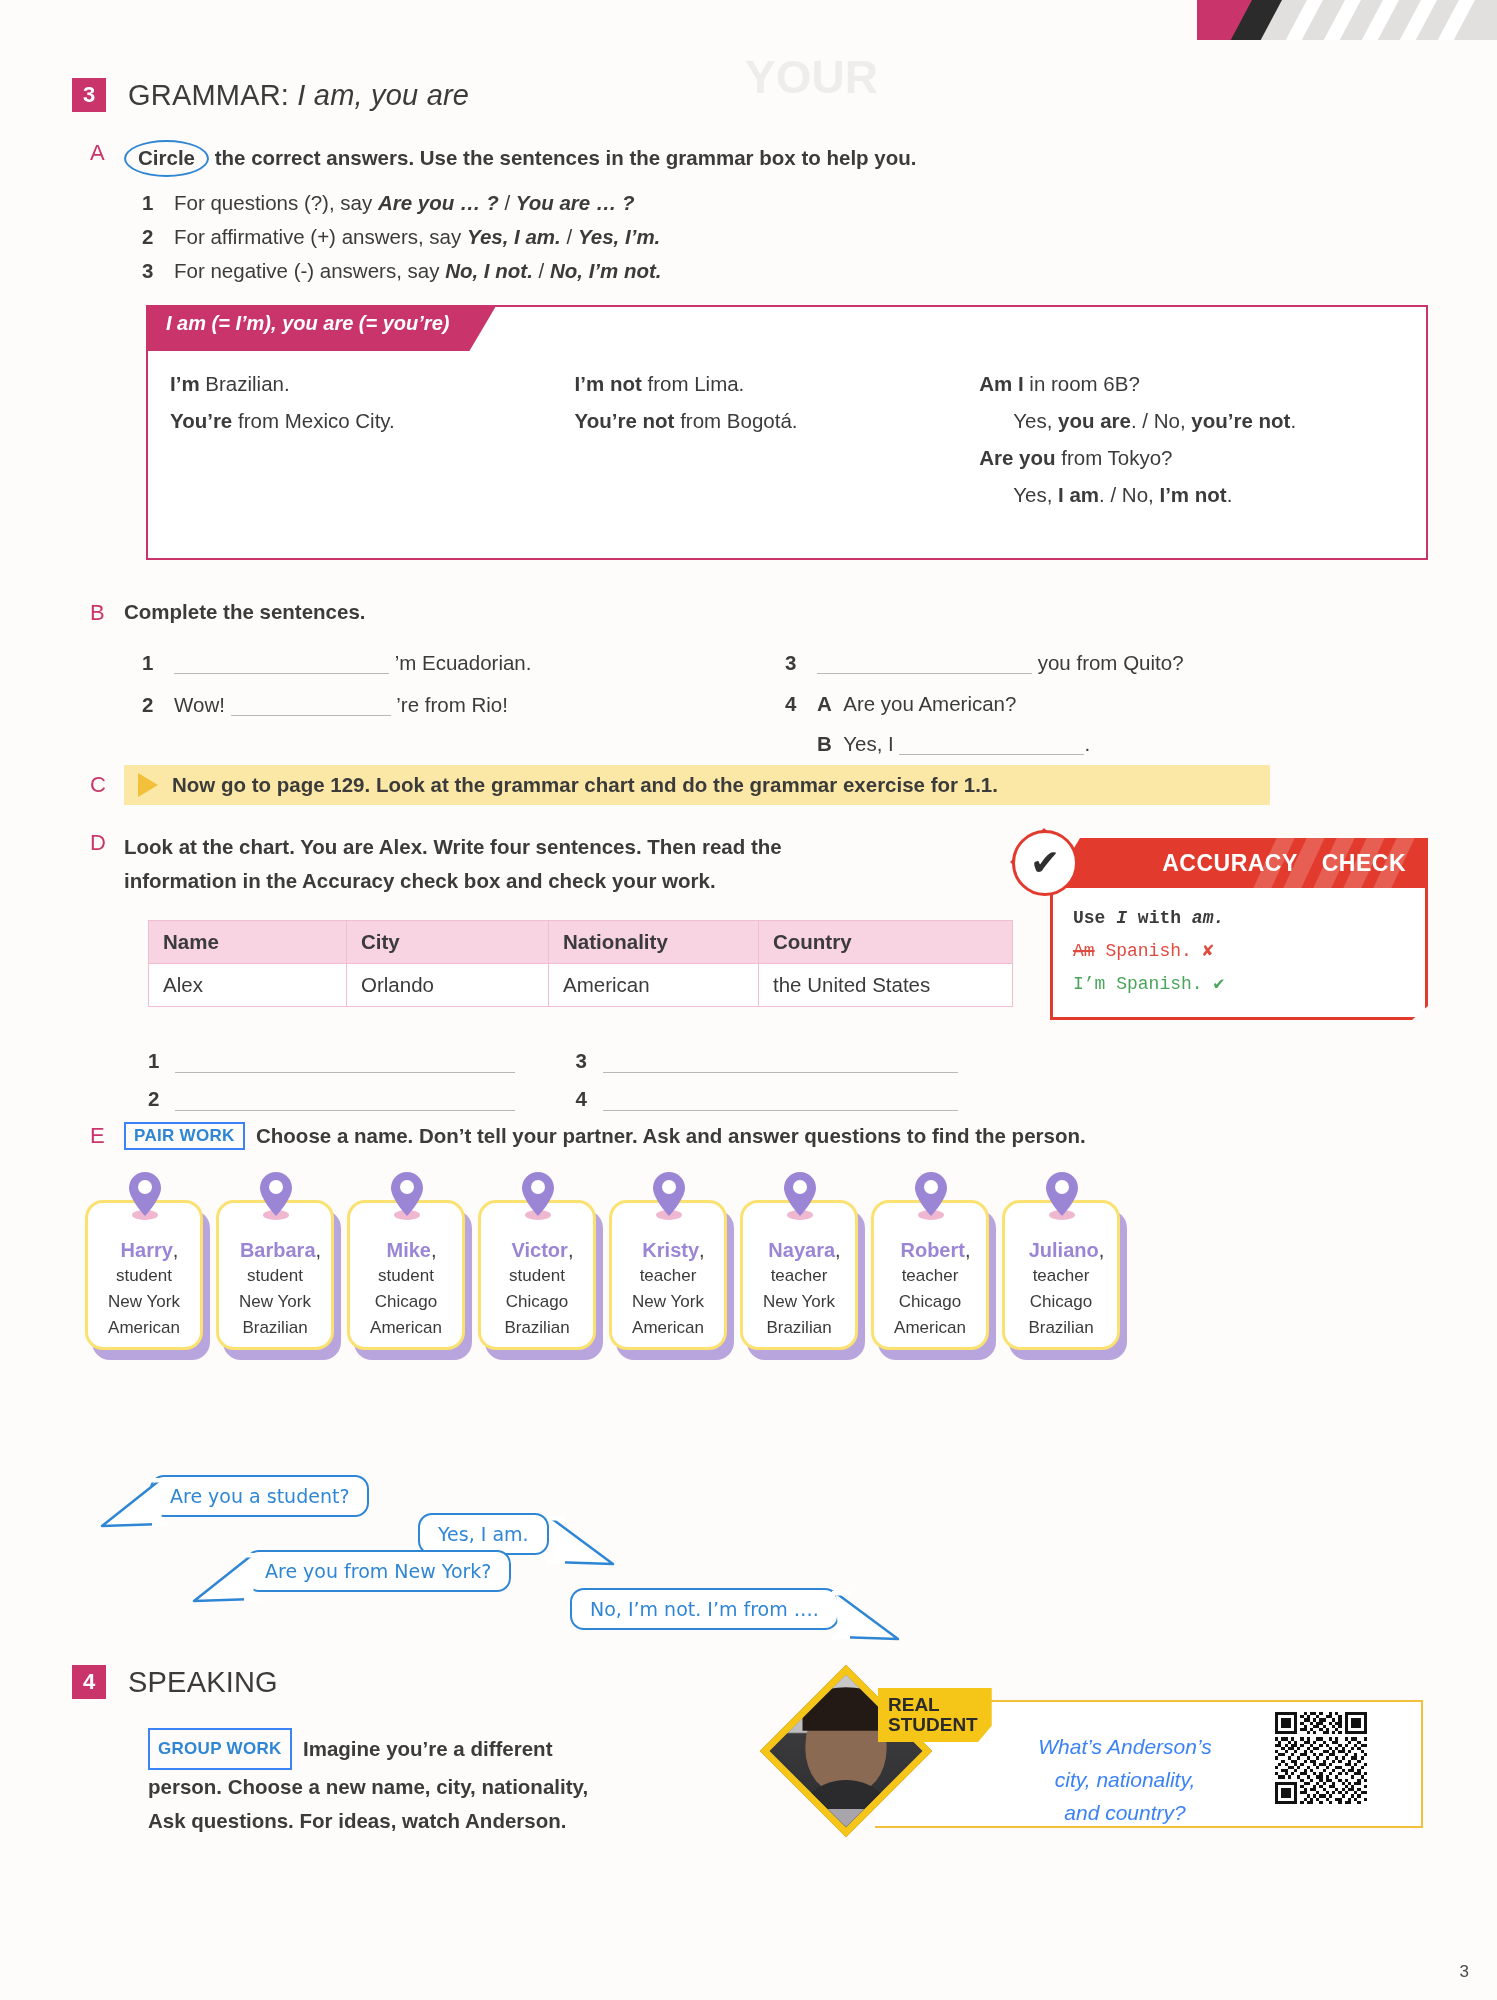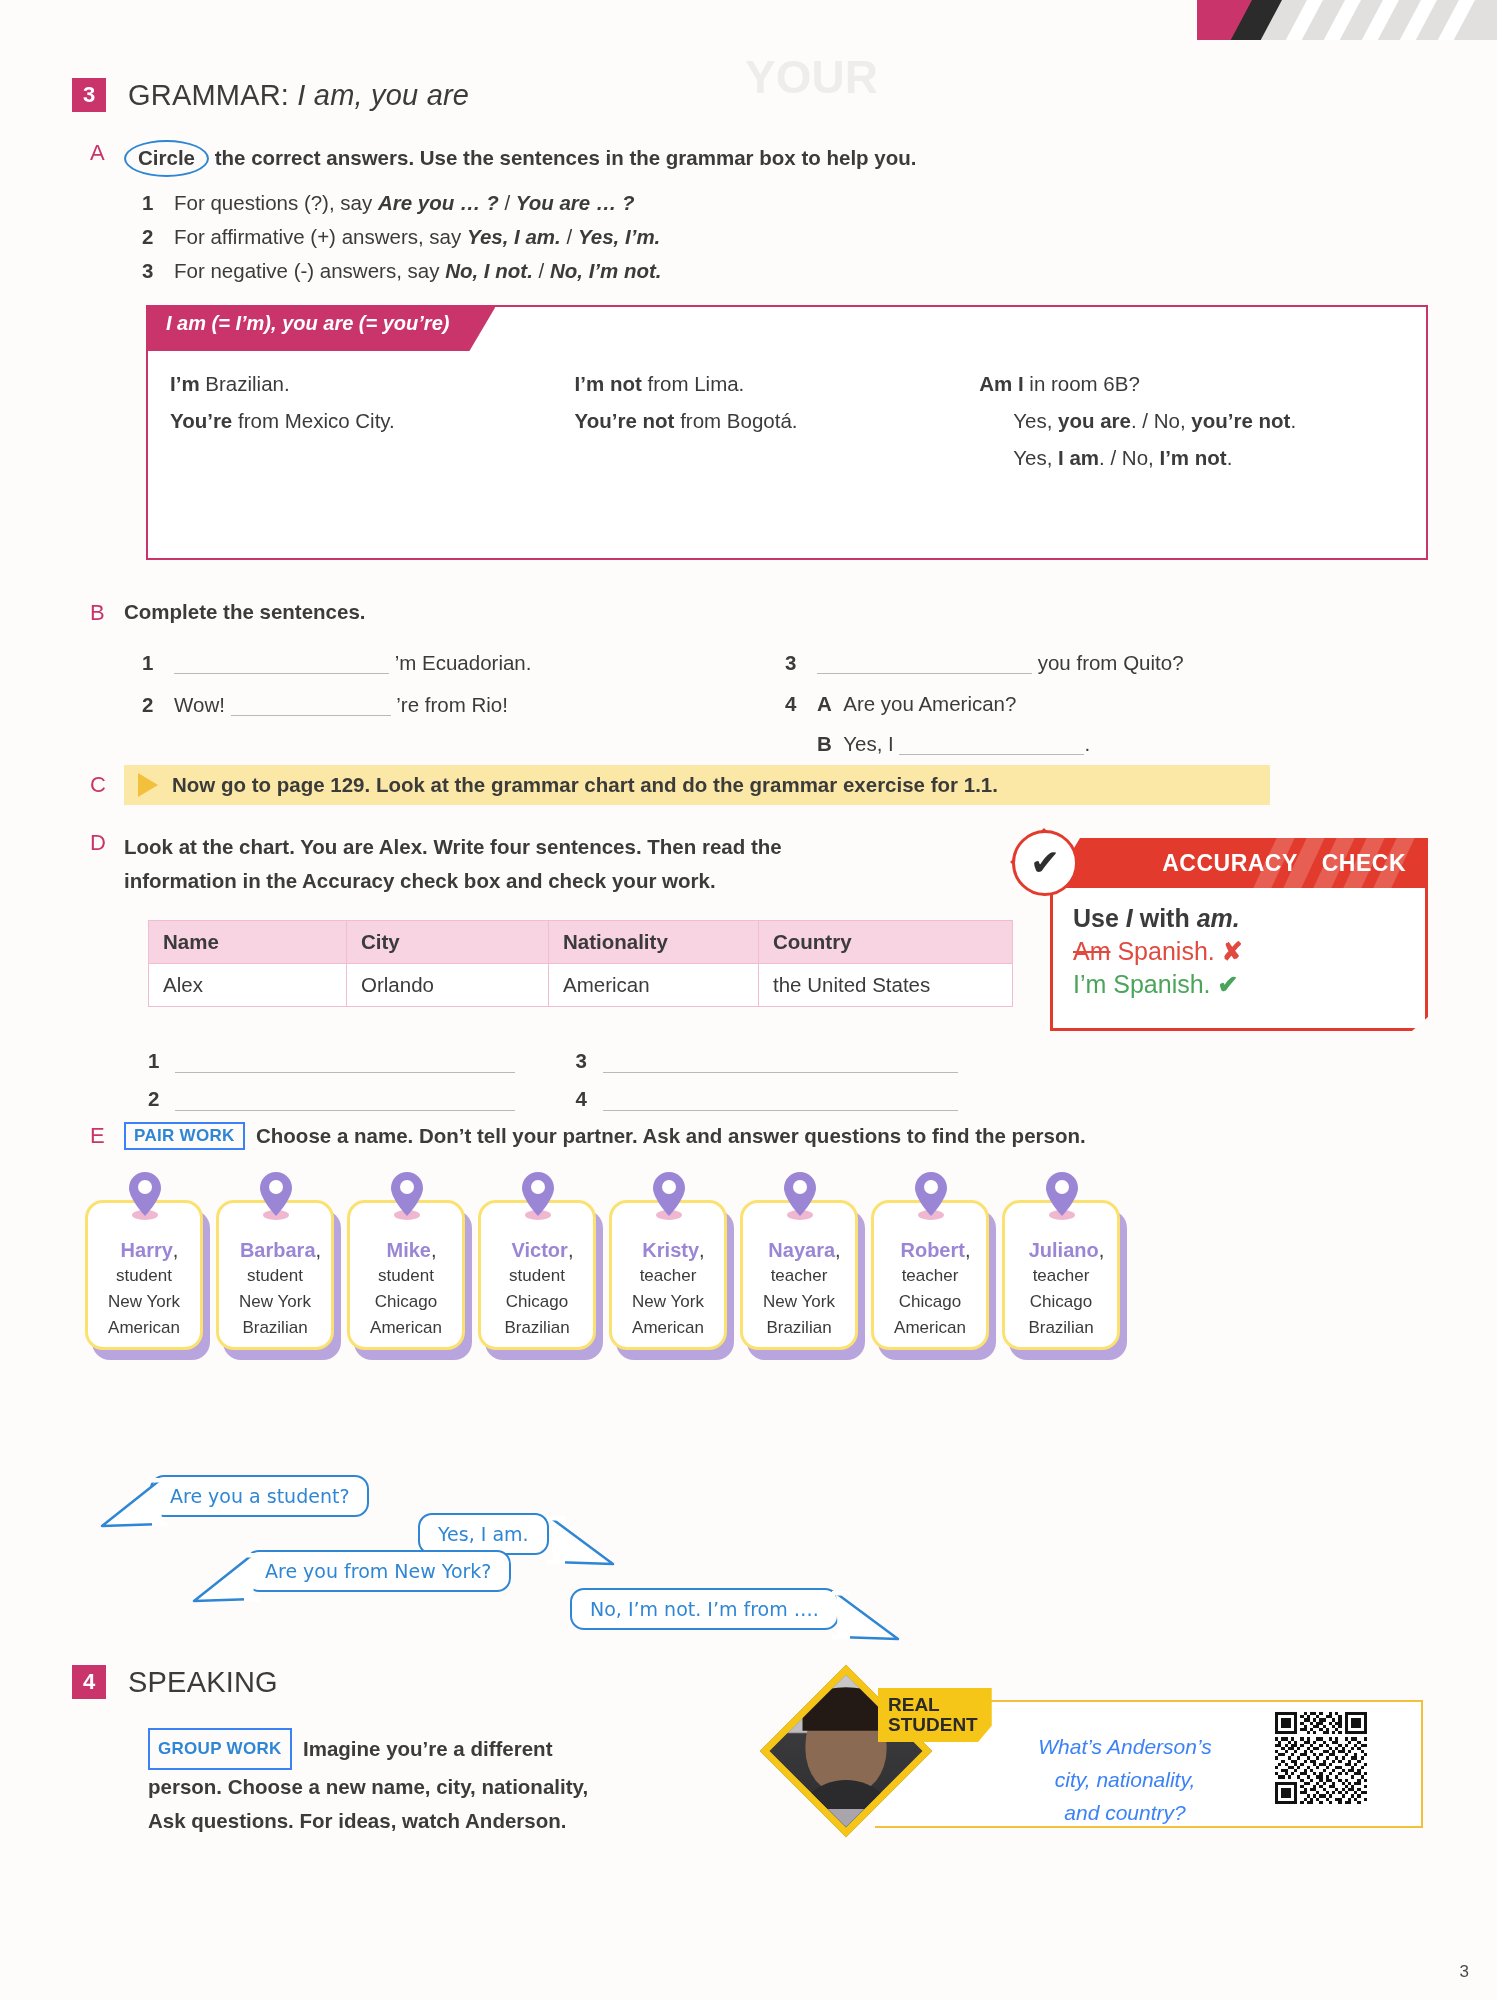--- a/index.html
+++ b/index.html
@@ -83,23 +83,24 @@
     justify-content:flex-end; padding-right:22px; font-size:23px; letter-spacing:.5px;
     clip-path: polygon(30px 0, 100% 0, 100% 100%, 0 100%);
     position:relative; overflow:hidden;
   }
   .acc-header .st { position:absolute; top:0; width:18px; height:50px; background:rgba(255,255,255,.18);
      transform:skewX(-25deg); }
   .acc-header .lbl { position:relative; z-index:2; }
   .acc-header .lbl b { font-weight:bold; }
   .acc-header .lbl span { font-weight:bold;margin-left:17px; }
   .acc-body {
-    border:3px solid #e23b2e; border-top:none; background:#fff; padding:14px 20px 27px 20px;
-    font-size:25px; line-height:33px;
+    border:3px solid #e23b2e; border-top:none; background:#fff; padding:14px 20px 16px 20px;
+    font-size:18px; line-height:33px;
     clip-path: polygon(0 0, 100% 0, 100% calc(100% - 14px), calc(100% - 16px) 100%, 0 100%);
+    font-family: Liberation Mono, monospace;
   }
   .acc-check-badge {
     position:absolute; left:-38px; top:-8px; width:66px; height:66px; border-radius:50%;
     background:#fff; border:3px solid #e23b2e; display:flex; align-items:center; justify-content:center;
     font-size:36px; color:#2f2f2f; z-index:5;
     transform:rotate(-45deg);
   }
   .acc-check-badge span { transform:rotate(45deg); }
   .acc-diamond {
     position:absolute; left:-30px; top:0px; width:48px; height:48px; background:#e23b2e;
@@ -214,20 +215,21 @@
         <div><b>I’m</b><span> Brazilian.</span></div>
         <div><b>You’re</b><span> from Mexico City.</span></div>
       </div>
       <div class="gbox-col">
         <div><b>I’m not</b><span> from Lima.</span></div>
         <div><b>You’re not</b><span> from Bogotá.</span></div>
       </div>
       <div class="gbox-col c3">
         <div><b>Am I</b><span> in room 6B?</span></div>
         <div class="indent"><span>Yes, </span><b>you are</b><span>. / No, </span><b>you’re not</b><span>.</span></div>
+        <div><b>Are you</b><span> from Tokyo?</span></div>
         <div class="indent"><span>Yes, </span><b>I am</b><span>. / No, </span><b>I’m not</b><span>.</span></div>
       </div>
     </div>
   </div>
 
   <div class="row" style="position:absolute; left:90px; top:600px;">
     <div class="letter">B</div>
     <div style="font-size:20.5px; font-weight:bold;">Complete the sentences.</div>
   </div>
 

